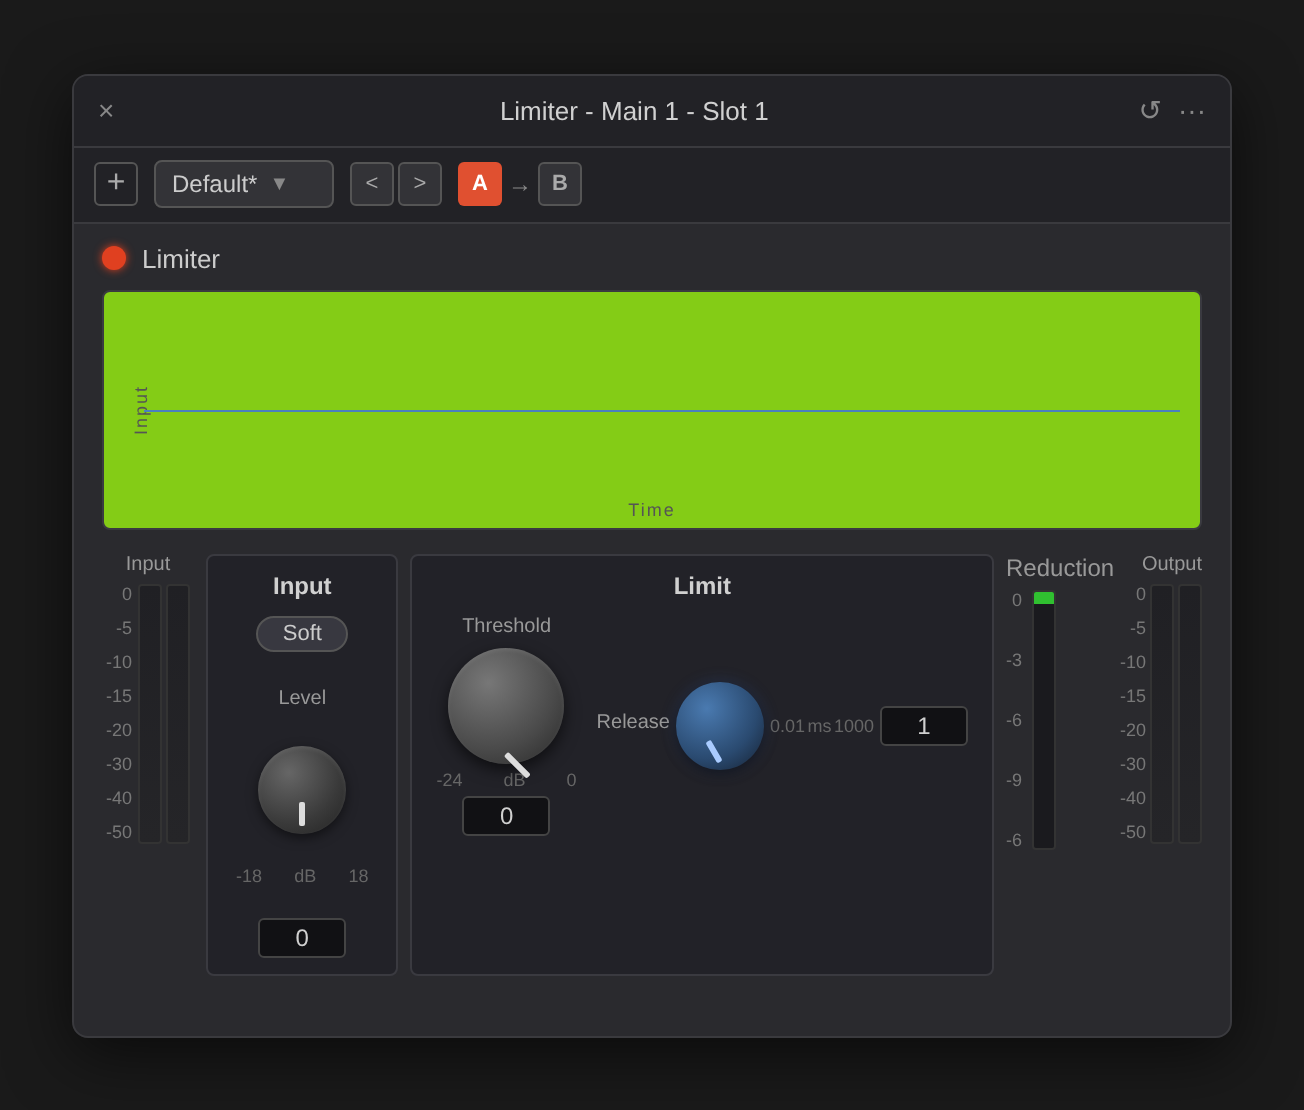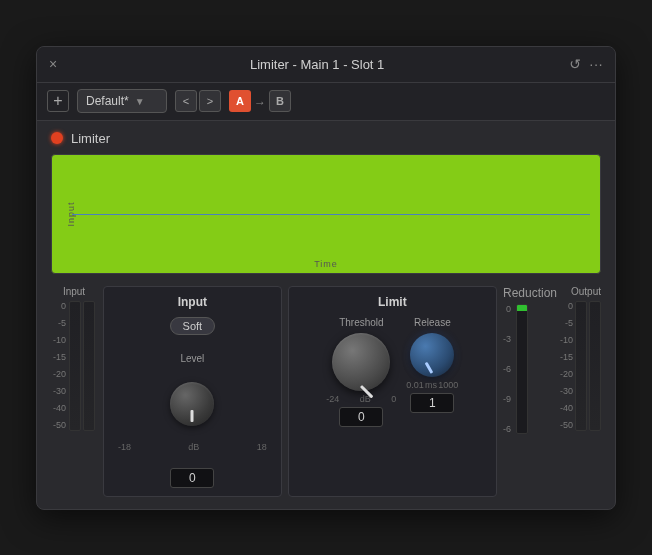--- a/index.html
+++ b/index.html
@@ -129,21 +129,21 @@
     .ab-btn-arrow {
       color: #888;
       font-size: 12px;
     }
     .ab-btn-b {
       background: #333337;
       color: #aaa;
       border: 1px solid #555;
     }
     .plugin-body {
-      padding: 10px 14px 12px;
+      padding: 10px 14px 30px;
     }
     .plugin-header {
       display: flex;
       align-items: center;
       gap: 8px;
       margin-bottom: 8px;
     }
     .power-led {
       width: 12px;
       height: 12px;
@@ -323,21 +323,21 @@
       justify-content: center;
     }
     .threshold-group {
       display: flex;
       flex-direction: column;
       align-items: center;
       gap: 3px;
     }
     .release-group {
       display: flex;
-      flex-direction: column;
+      flex-direction: row;
       align-items: center;
       gap: 3px;
     }
     .scale-row-threshold {
       display: flex;
       justify-content: space-between;
       width: 70px;
       color: #666;
       font-size: 9px;
     }

